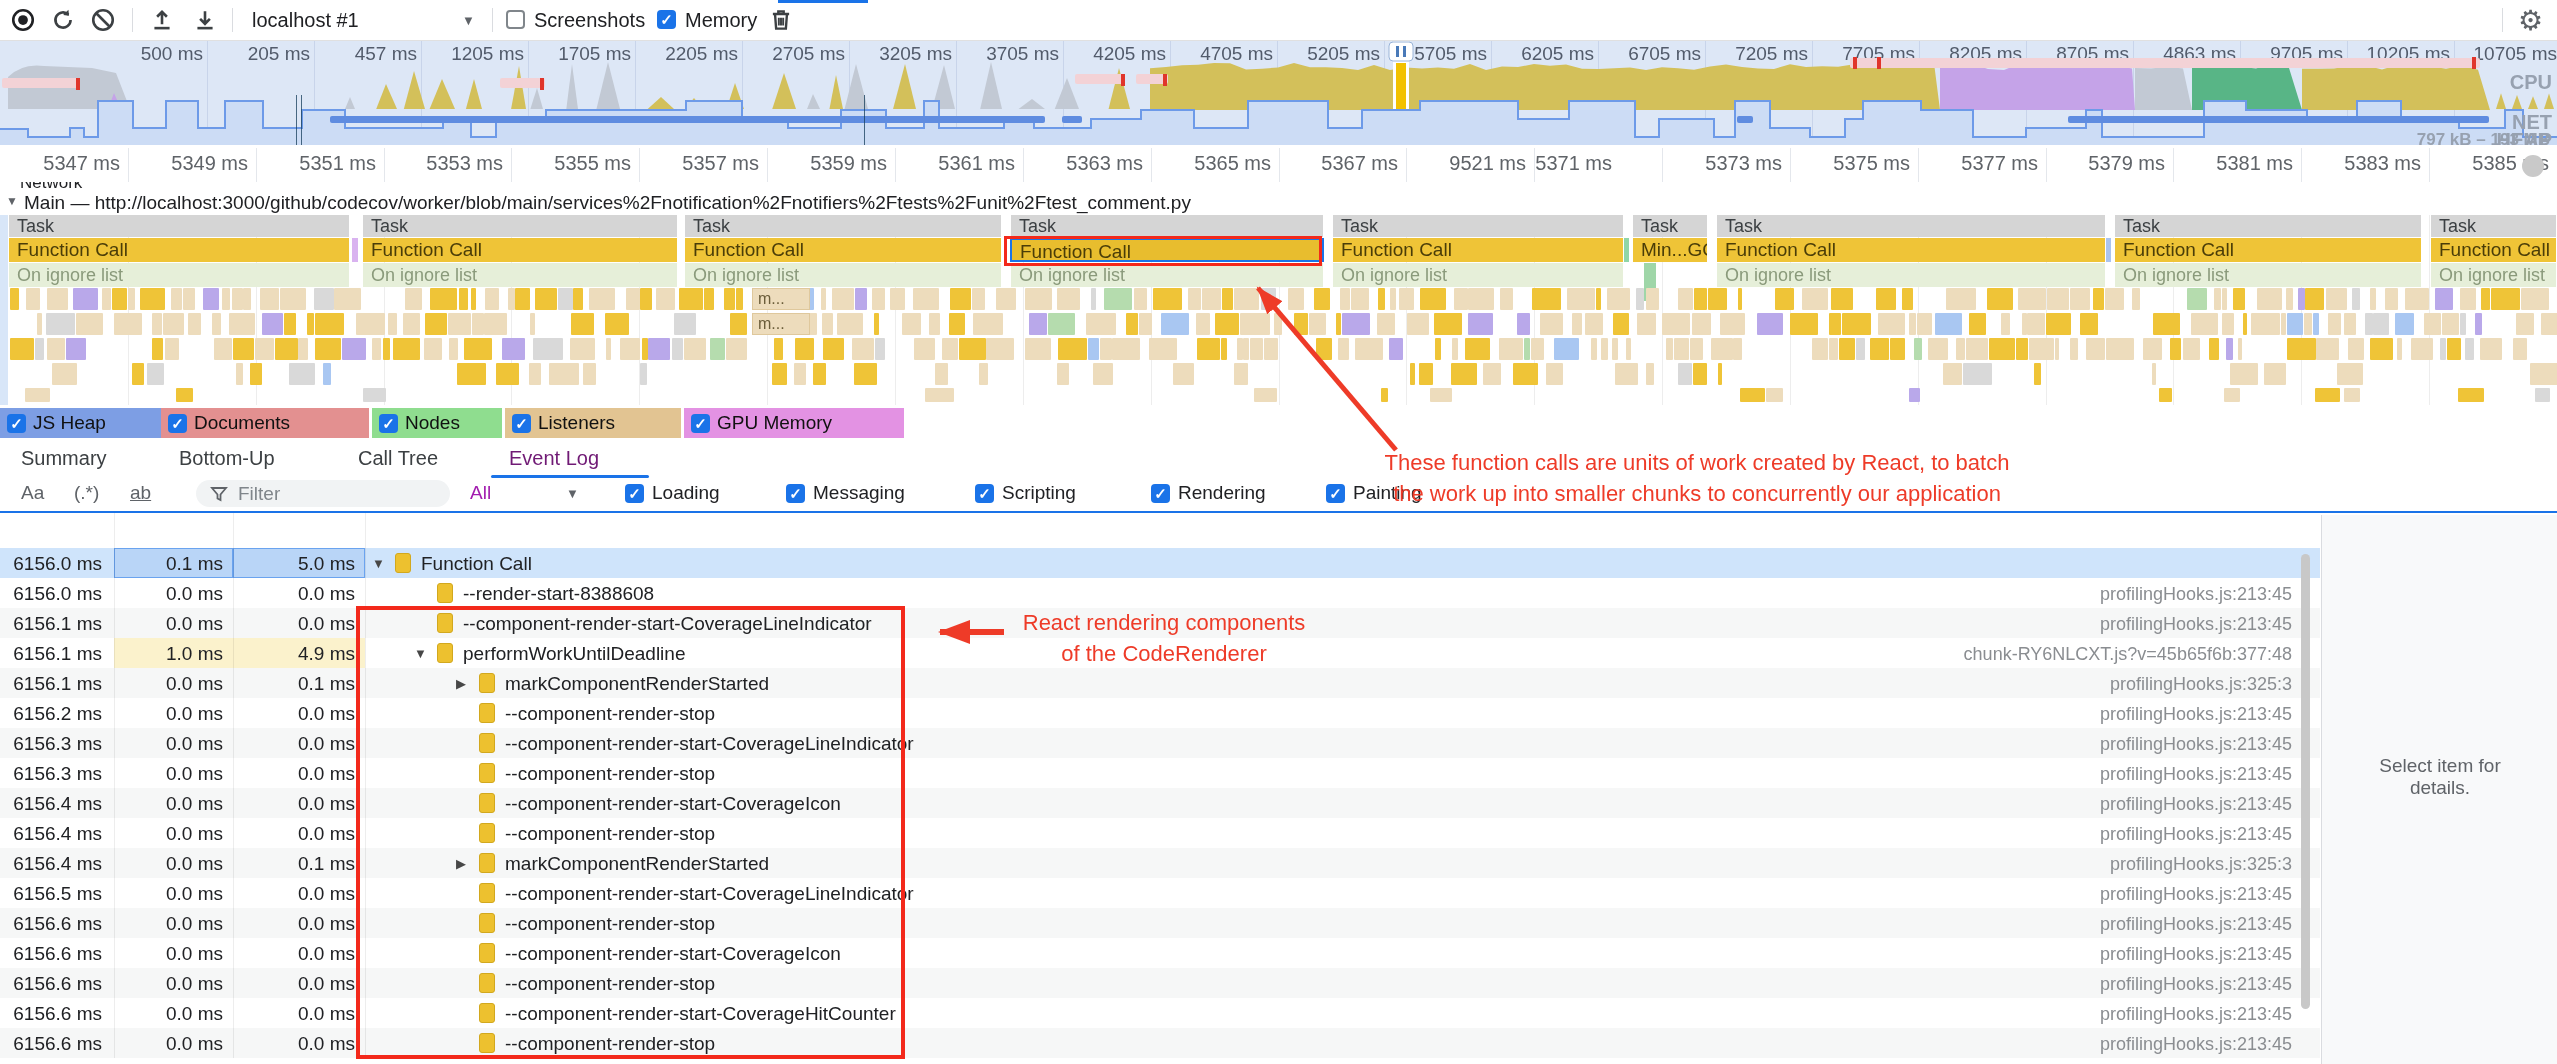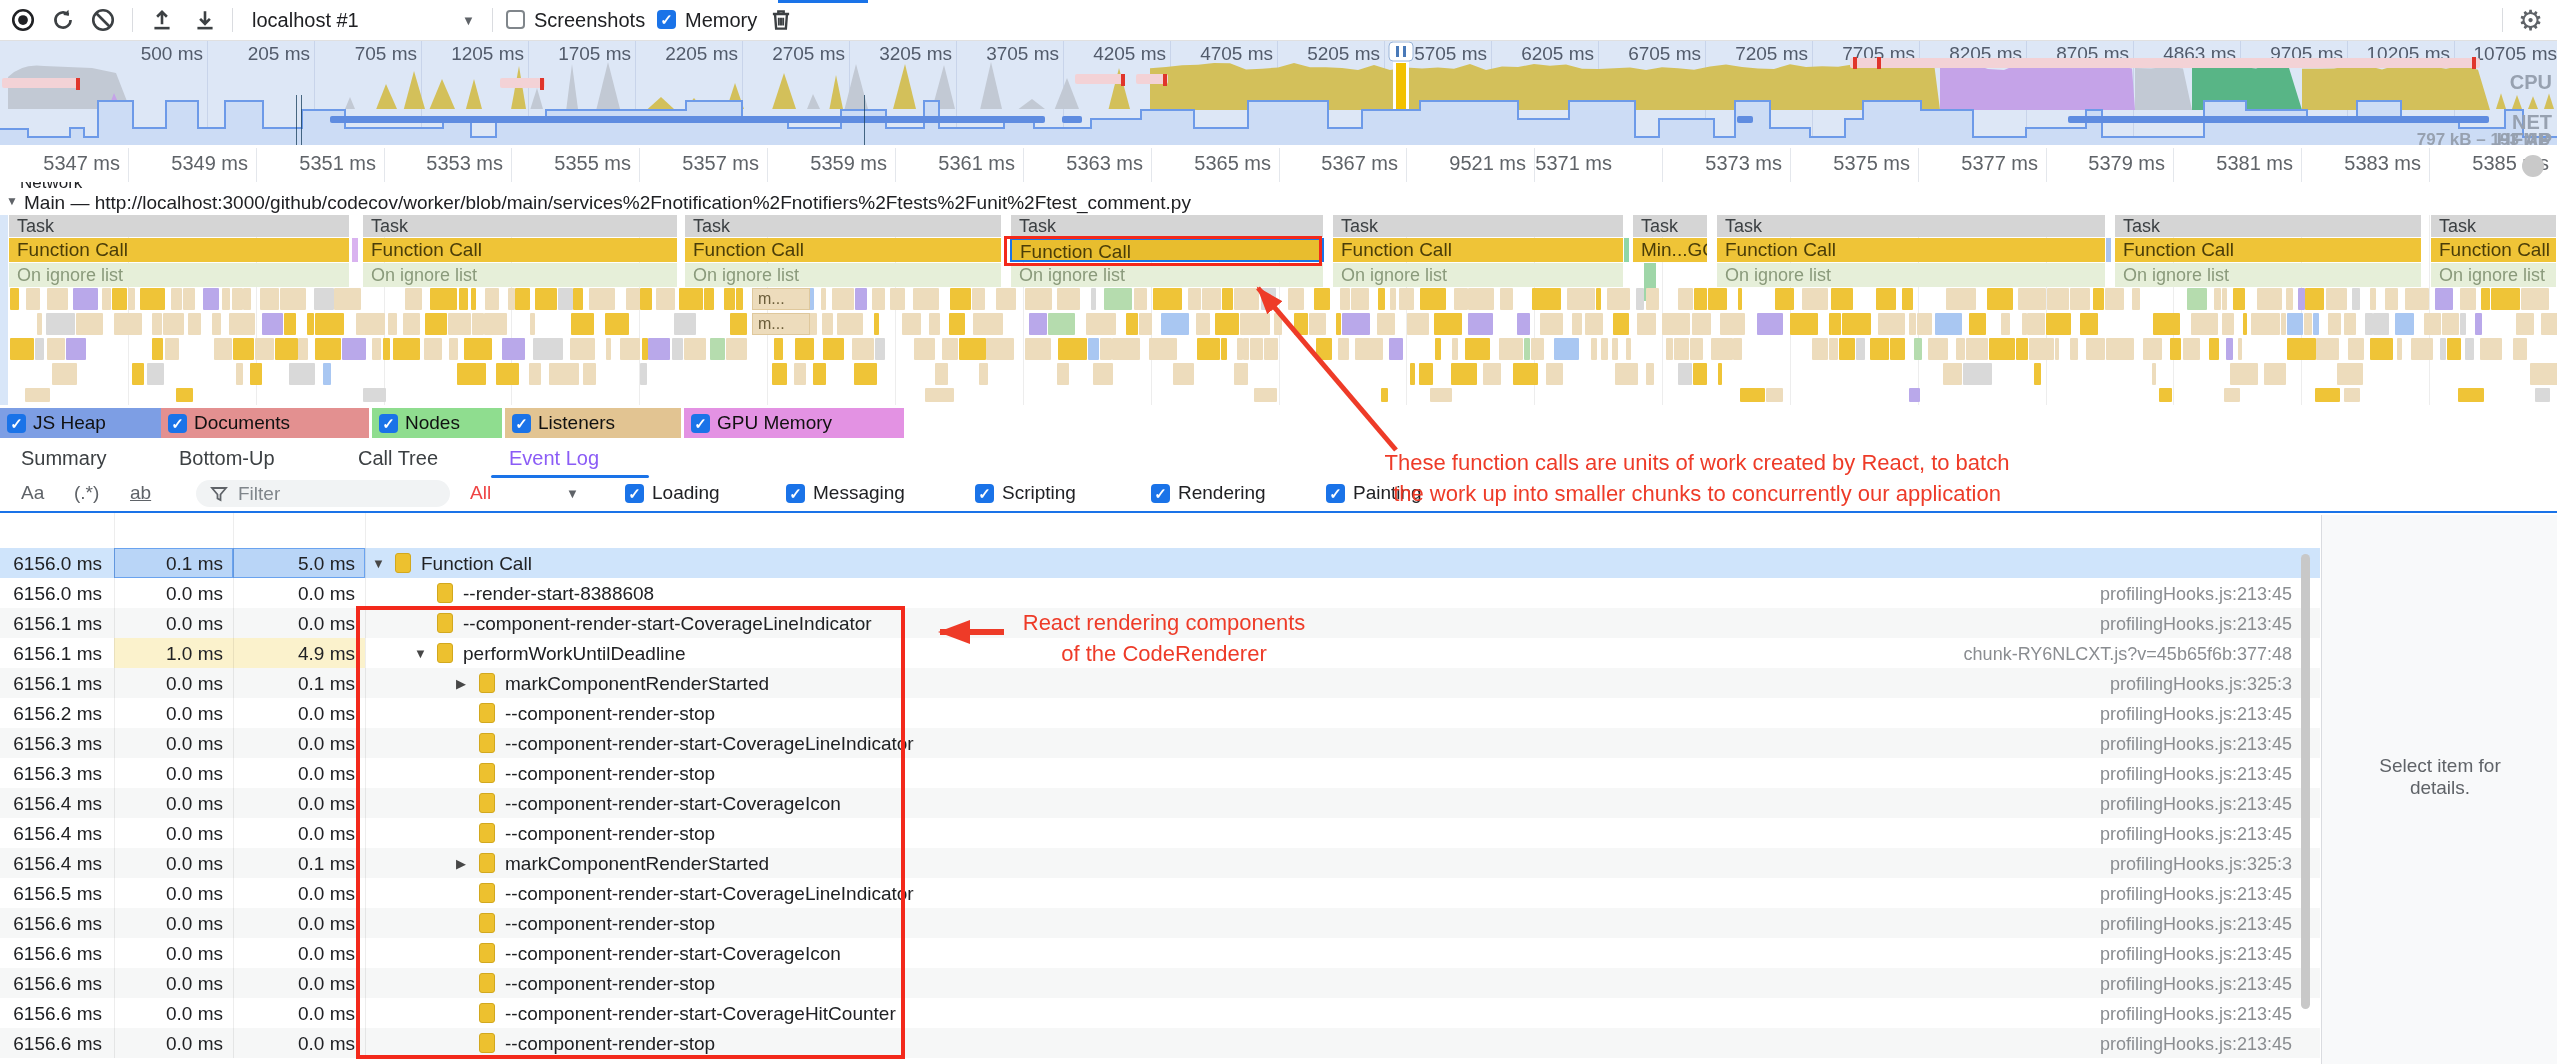--- a/index.html
+++ b/index.html
@@ -43,21 +43,21 @@
   .noise{position:absolute;border-radius:1px;}
   .mblk{position:absolute;background:#eddcbc;border:1px solid #dfc89c;box-sizing:border-box;font-size:16px;color:#6b5d3a;line-height:20px;padding-left:5px;overflow:hidden;}
   #flame-leftstrip{position:absolute;left:0;top:0;width:8px;height:190px;background:#d8e6f8;}
   
   #legend{left:0;top:408px;width:2557px;height:31px;background:#fff;}
   .chip{position:absolute;top:0;height:30px;}
   .chip .cb{left:7px;top:6px;}
   .chip .lb{position:absolute;left:33px;top:4px;font-size:19px;color:#111;white-space:nowrap;}
   #tabs{left:0;top:439px;width:2557px;height:39px;background:#fff;border-bottom:1px solid #e4e6ea;}
   .tab{position:absolute;top:8px;font-size:20px;color:#3c4043;white-space:nowrap;}
-  .tab.active{color:#8b5cf6;}
+  .tab.active{color:#701a75;}
   #filterbar{left:0;top:478px;width:2557px;height:33px;background:#fff;}
   .fbtn{position:absolute;top:4px;font-size:19px;color:#5f6368;}
   #filter-pill{position:absolute;left:196px;top:2px;width:254px;height:27px;background:#f1f3f4;border-radius:14px;}
   #filter-pill .ph{position:absolute;left:42px;top:3px;font-size:19px;color:#80868b;}
   .fcb-label{position:absolute;top:4px;font-size:19px;color:#202124;white-space:nowrap;}
   
   #tablewrap{left:0;top:511px;width:2557px;height:553px;border-top:2px solid #1a73e8;background:#fff;}
   #thead{position:absolute;left:0;top:0;width:2320px;height:33px;background:#fff;border-bottom:1px solid #e3e3e3;font-size:20px;color:#202124;}
   .thcell{position:absolute;top:6px;white-space:nowrap;}
   .colsep{position:absolute;top:0;width:1px;height:545px;background:rgba(0,0,0,0.07);}
@@ -142,21 +142,21 @@
         <div class="ovgrid" style="left: 1919px;"></div>
         <div class="ovgrid" style="left: 2026px;"></div>
         <div class="ovgrid" style="left: 2133px;"></div>
         <div class="ovgrid" style="left: 2240px;"></div>
         <div class="ovgrid" style="left: 2347px;"></div>
         <div class="ovgrid" style="left: 2454px;"></div>
       </div>
     <div id="ov-labels">
         <div class="ovlabel" style="left: 83px;">500 ms</div>
         <div class="ovlabel" style="left: 190px;">205 ms</div>
-        <div class="ovlabel" style="left: 297px;">705 ms</div>
+        <div class="ovlabel" style="left: 297px;">457 ms</div>
         <div class="ovlabel" style="left: 404px;">1205 ms</div>
         <div class="ovlabel" style="left: 511px;">1705 ms</div>
         <div class="ovlabel" style="left: 618px;">2205 ms</div>
         <div class="ovlabel" style="left: 725px;">2705 ms</div>
         <div class="ovlabel" style="left: 832px;">3205 ms</div>
         <div class="ovlabel" style="left: 939px;">3705 ms</div>
         <div class="ovlabel" style="left: 1046px;">4205 ms</div>
         <div class="ovlabel" style="left: 1153px;">4705 ms</div>
         <div class="ovlabel" style="left: 1260px;">5205 ms</div>
         <div class="ovlabel" style="left: 1367px;">5705 ms</div>
@@ -754,21 +754,21 @@
   <div id="filterbar" class="abs">
     <div class="fbtn" style="left:21px">Aa</div>
     <div class="fbtn" style="left:74px">(.*)</div>
     <div class="fbtn" style="left:130px;text-decoration:underline">ab</div>
     <div id="filter-pill">
       <svg class="abs" style="left:14px;top:5px" width="18" height="18" viewBox="0 0 18 18">
           <path d="M2 3h14l-5.5 6.5V15l-3-1.5V9.5z" fill="none" stroke="#5f6368" stroke-width="1.8"></path>
         </svg>
       <span class="ph">Filter</span>
     </div>
-    <div class="fbtn" style="left:470px;color:#ef4444">All</div>
+    <div class="fbtn" style="left:470px;color:#a21caf">All</div>
     <div class="fbtn" style="left:566px;top:8px;font-size:13px">▼</div>
     <div id="filter-types">
         <div class="cb on" style="left: 625px; top: 6px;">✓</div>
         <div class="fcb-label" style="left: 652px;">Loading</div>
         <div class="cb on" style="left: 786px; top: 6px;">✓</div>
         <div class="fcb-label" style="left: 813px;">Messaging</div>
         <div class="cb on" style="left: 975px; top: 6px;">✓</div>
         <div class="fcb-label" style="left: 1002px;">Scripting</div>
         <div class="cb on" style="left: 1151px; top: 6px;">✓</div>
         <div class="fcb-label" style="left: 1178px;">Rendering</div>

